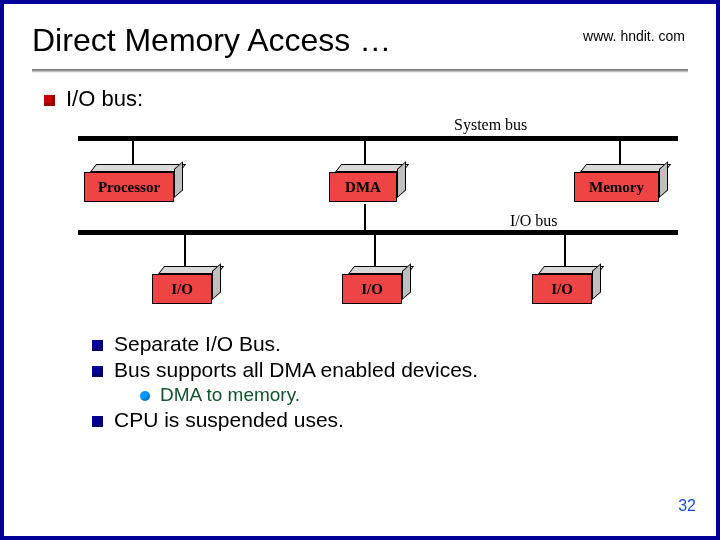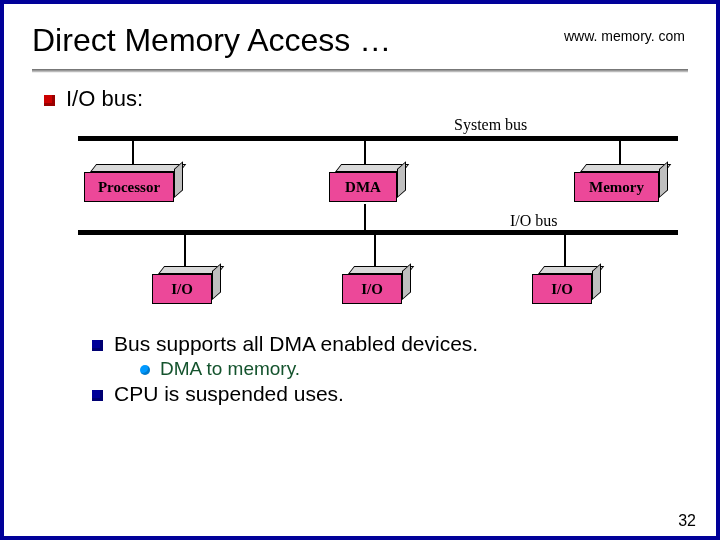--- a/index.html
+++ b/index.html
@@ -134,51 +134,51 @@
     width: 9px;
     background: #bfbfbf;
     border: 1px solid #000;
     transform: skewY(-41deg);
     transform-origin: top left;
   }
   .box3d .front {
     position: absolute;
     top: 8px;
     left: 0;
-    background: #ec4899;
+    background: #ef4444;
     border: 1px solid #000;
     font-family: "Times New Roman", serif;
     font-weight: bold;
     font-size: 15px;
     display: flex;
     align-items: center;
     justify-content: center;
     color: #000;
   }
   .conn {
     position: absolute;
     width: 2px;
     background: #000;
   }
   .slidenum {
     position: absolute;
     right: 20px;
-    bottom: 6px;
+    bottom: 21px;
     font-size: 16px;
-    color: #000000;
+    color: #1d4ed8;
   }
 </style>
 </head>
 <body>
 
 <div class="slide">
 
   <div class="header">
     <div class="title">Direct Memory Access …</div>
-    <div class="url">www. memory. com</div>
+    <div class="url">www. hndit. com</div>
   </div>
   <div class="hr"></div>
 
   <div class="content">
 
     <div class="b1">I/O bus:</div>
 
     <div class="diagram">
 
       <div class="busline" style="top:18px;"></div>
@@ -223,20 +223,21 @@
         <div class="front" style="width:60px; height:30px;">I/O</div>
         <div class="side" style="left:60px; height:29px;"></div>
       </div>
       <div class="box3d" style="left:458px; top:148px;">
         <div class="top" style="width:60px;"></div>
         <div class="front" style="width:60px; height:30px;">I/O</div>
         <div class="side" style="left:60px; height:29px;"></div>
       </div>
     </div>
 
+    <div class="b2">Separate I/O Bus.</div>
     <div class="b2">Bus supports all DMA enabled devices.</div>
     <div class="b3">DMA to memory.</div>
     <div class="b2">CPU is suspended uses.</div>
 
   </div>
 
   <div class="slidenum">32</div>
 </div>
 
 </body></html>

